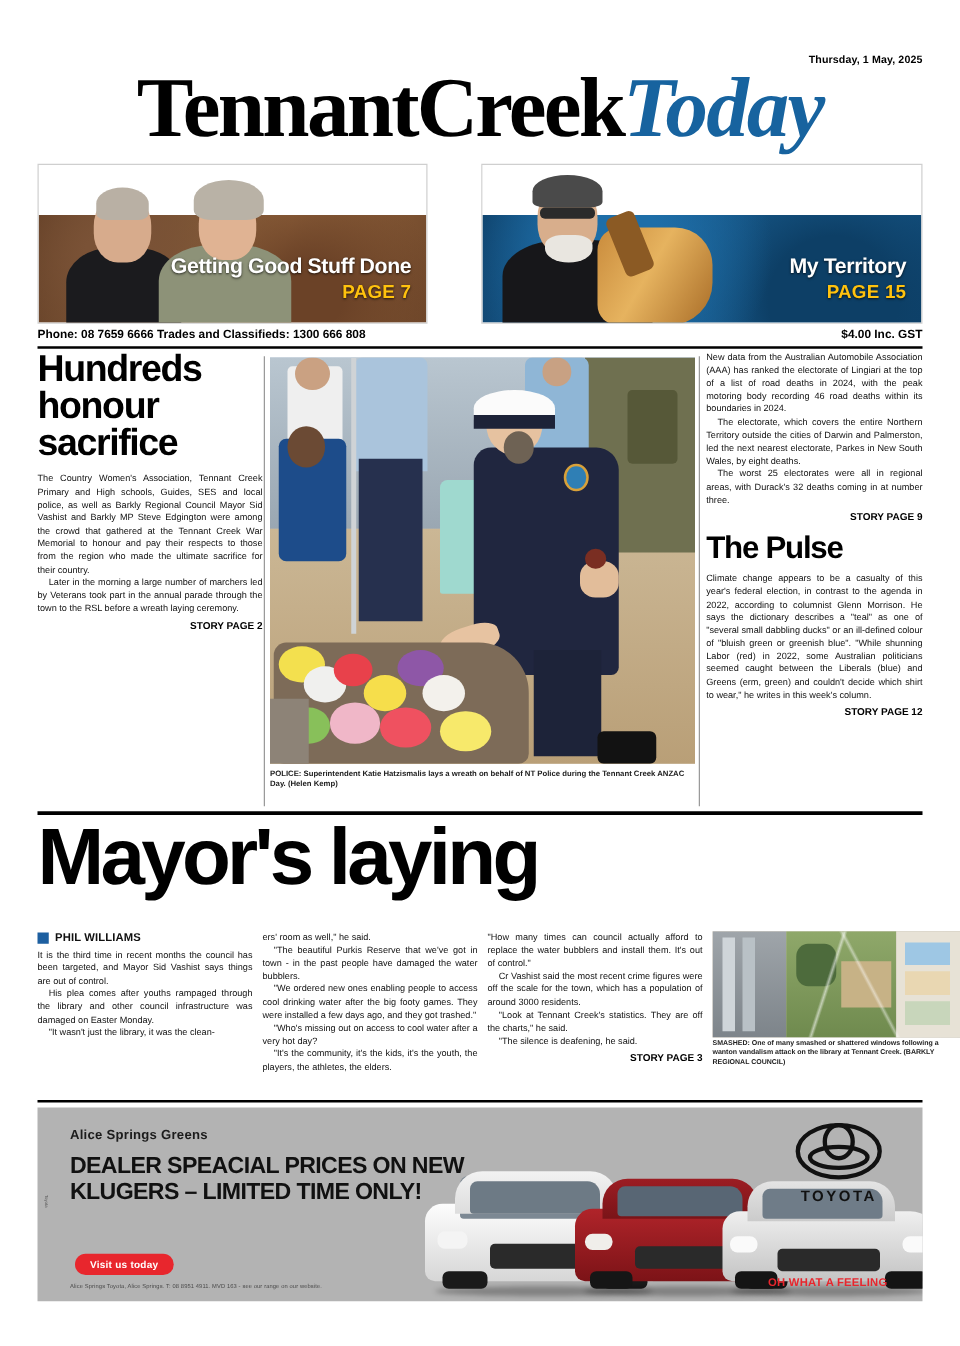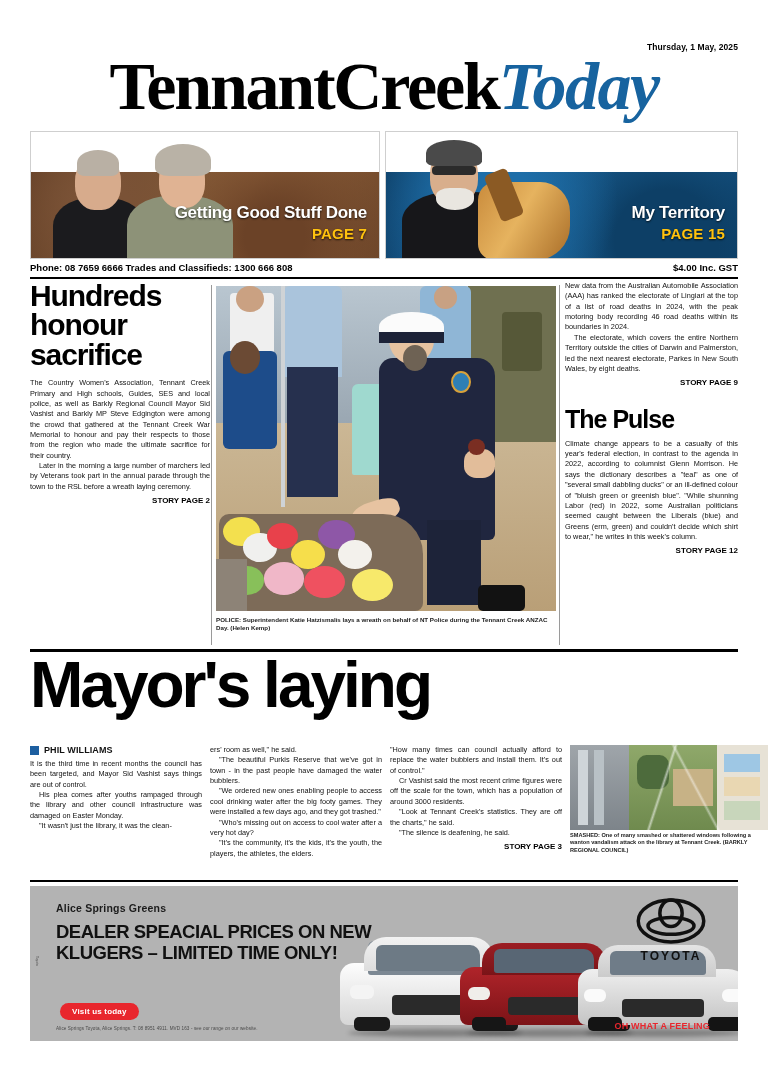--- a/index.html
+++ b/index.html
@@ -30,21 +30,21 @@
   }
 
   
   .promo-strip {
     position: absolute; top: 131px; left: 30px; width: 708px; height: 128px;
   }
   .promo {
     position: absolute; top: 0; height: 128px; overflow: hidden;
     border: 1px solid #cfcfcf; background: #fff;
   }
-  .promo-left  { left: 0;    width: 350px; }
+  .promo-left  { left: 0;    width: 312px; }
   .promo-right { left: 355px; width: 353px; }
 
   .promo-bg { position: absolute; left:0; right:0; bottom:0; height: 86px; }
   .promo-left .promo-bg {
     background:
       radial-gradient(circle at 20% 40%, #7a5236 0 10%, transparent 40%),
       radial-gradient(circle at 70% 75%, #6b4227 0 12%, transparent 45%),
       linear-gradient(110deg, #5e3b23 0%, #7d5635 35%, #96673f 60%, #6f472a 100%);
   }
   .promo-right .promo-bg {
@@ -324,25 +324,26 @@
         <div style="position:absolute;left:0;top:84%;width:9%;height:16%;background:#8d8377;"></div>
       </div>
       <div class="caption">POLICE: Superintendent Katie Hatzismalis lays a wreath on behalf of NT Police during the Tennant Creek ANZAC Day. (Helen Kemp)</div>
     </div>
 
     <div class="colB">
       <div>
         <div class="body-txt">
           <p>New data from the Australian Automobile Association (AAA) has ranked the electorate of Lingiari at the top of a list of road deaths in 2024, with the peak motoring body recording 46 road deaths within its boundaries in 2024.</p>
           <p>The electorate, which covers the entire Northern Territory outside the cities of Darwin and Palmerston, led the next nearest electorate, Parkes in New South Wales, by eight deaths.</p>
+          <p>The worst 25 electorates were all in regional areas, with Durack's 32 deaths coming in at number three.</p>
         </div>
         <div class="story-ref">STORY PAGE 9</div>
       </div>
 
-      <div style="margin-top:20px;">
+      <div style="margin-top:8px;">
         <div class="hl-side">The Pulse</div>
         <div class="body-txt">
           <p>Climate change appears to be a casualty of this year's federal election, in contrast to the agenda in 2022, according to columnist Glenn Morrison. He says the dictionary describes a "teal" as one of "several small dabbling ducks" or an ill-defined colour of "bluish green or greenish blue". "While shunning Labor (red) in 2022, some Australian politicians seemed caught between the Liberals (blue) and Greens (erm, green) and couldn't decide which shirt to wear," he writes in this week's column.</p>
         </div>
         <div class="story-ref">STORY PAGE 12</div>
       </div>
     </div>
   </div>
 
   <div class="rule-mid"></div>

